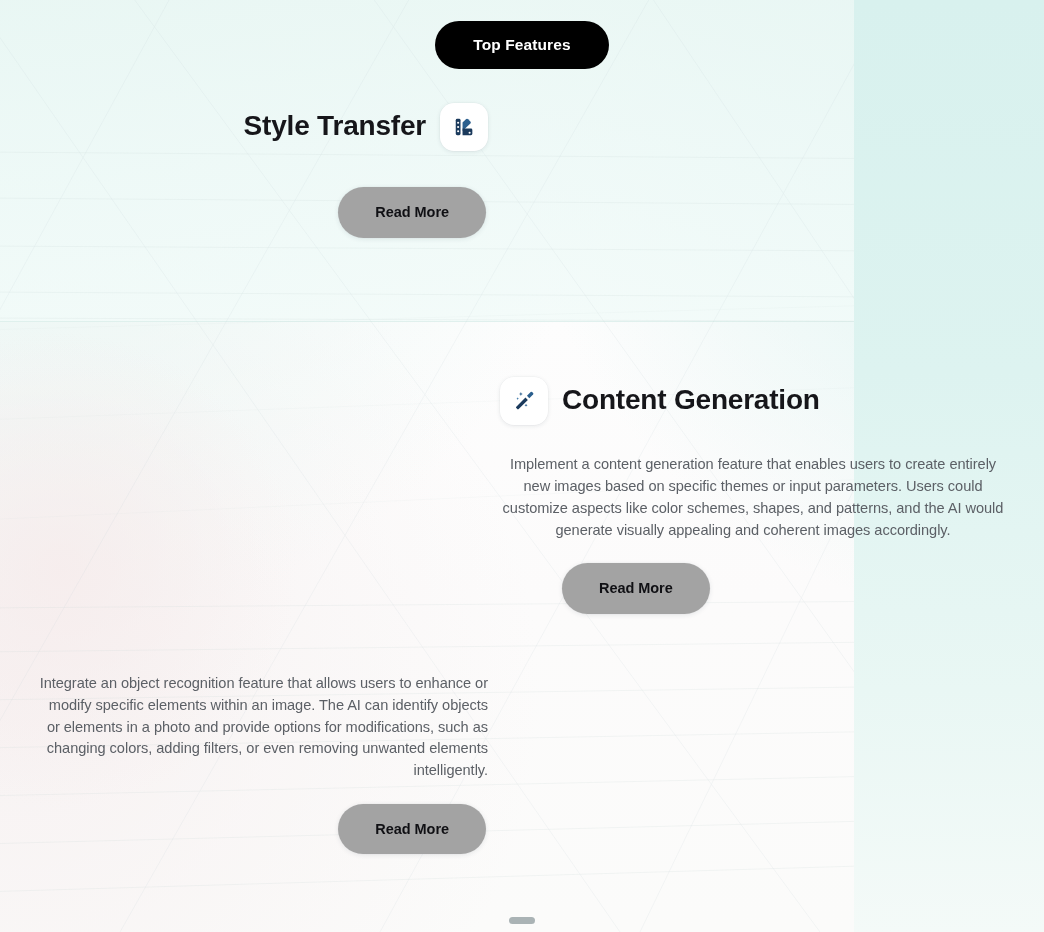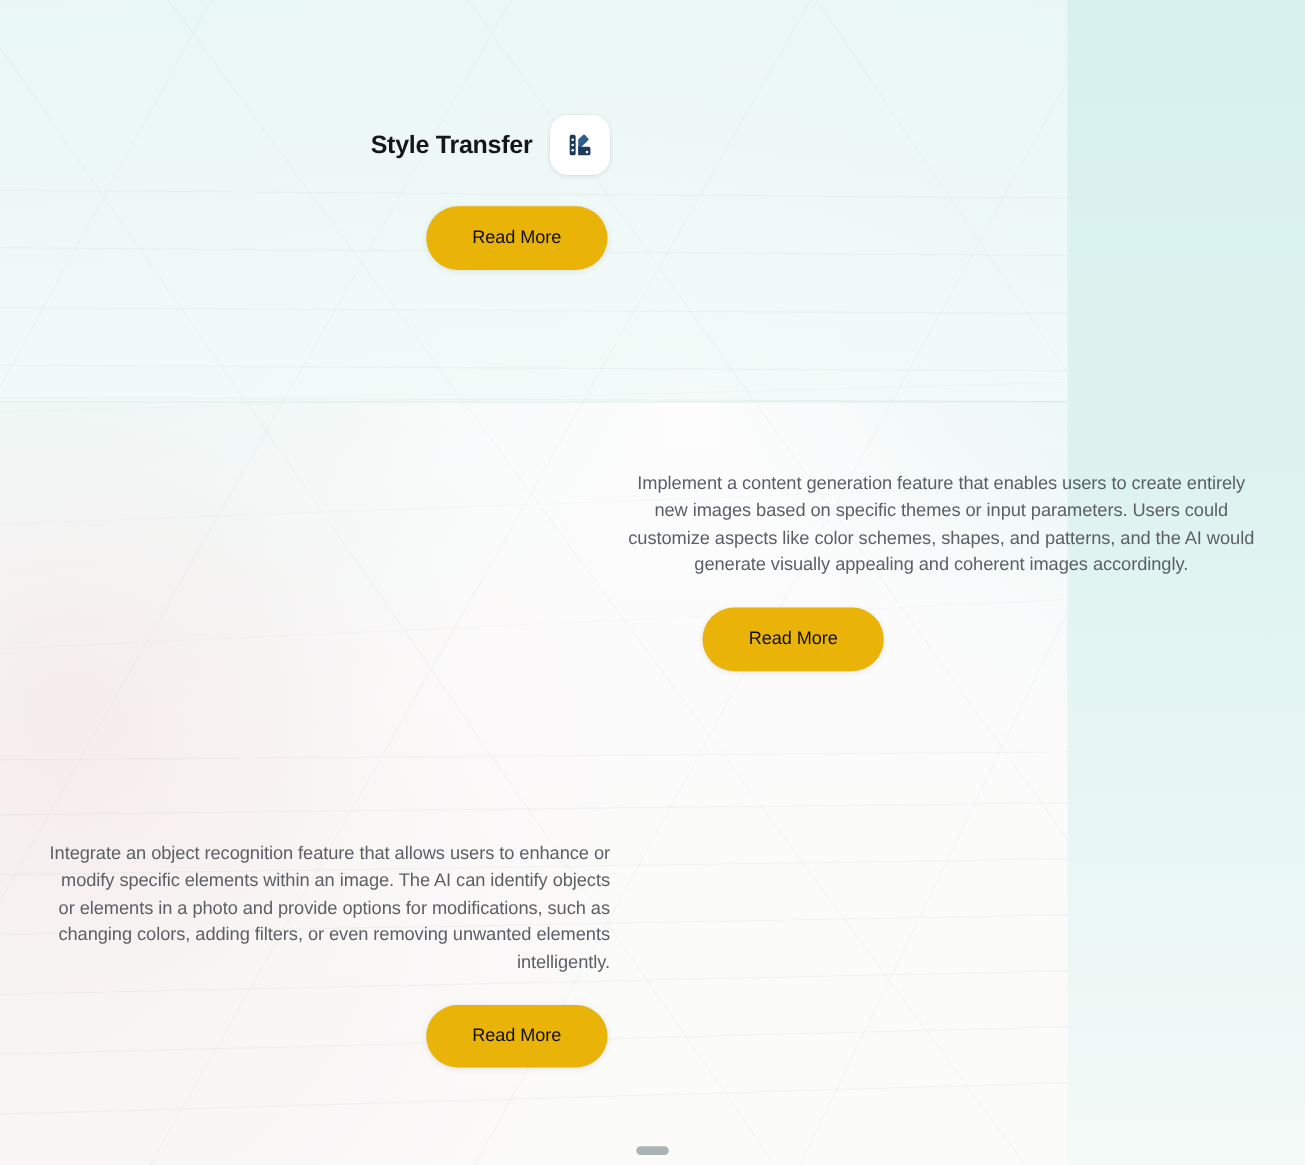--- a/index.html
+++ b/index.html
@@ -99,21 +99,21 @@
   }
   .feature .head {
     display: flex;
     align-items: center;
     gap: 14px;
   }
   .feature.right-align .head { justify-content: flex-end; }
   .feature.left-align  .head { justify-content: flex-start; }
 
   .title {
-    font-size: 20px;
+    font-size: 28px;
     font-weight: 700;
     color: #16161a;
     letter-spacing: -.2px;
     line-height: 1.1;
     white-space: nowrap;
   }
 
   .icon-tile {
     width: 48px;
     height: 48px;
@@ -135,27 +135,27 @@
     letter-spacing: -.05px;
   }
   .feature.right-align .desc { text-align: right; }
   .feature.left-align  .desc { text-align: center; }
 
   .btn-row { margin-top: 22px; display: flex; }
   .feature.right-align .btn-row { justify-content: center; }
   .feature.left-align  .btn-row { justify-content: flex-start; }
 
   .read-more {
-    background: #eab308;
+    background: #a3a3a3;
     color: #101014;
     border: none;
     border-radius: 999px;
     padding: 18px 37px;
     font-size: 14.5px;
-    font-weight: 400;
+    font-weight: 700;
     font-family: "Liberation Sans", sans-serif;
     letter-spacing: -.05px;
     line-height: 1;
     box-shadow: 0 1px 5px rgba(30,50,70,.10), 0 0 0 .5px rgba(0,0,0,.025);
     cursor: pointer;
   }
 
   
   #feature-1 { left: 36px; top: 88px; width: 452px; }
   #feature-2 { left: 500px; top: 362px; width: 506px; }
@@ -222,20 +222,23 @@
       <path d="M-20 420 L1064 380"></path>
       <path d="M-20 520 L1064 470"></path>
     </g>
   </svg>
 
   <div class="bg-right-panel"></div>
 </div>
 
 <div id="page">
 
+  <div class="badge-wrap">
+    <div class="badge">Top Features</div>
+  </div>
 
   <section class="feature right-align" id="feature-1">
     <div class="head">
       <h2 class="title">Style Transfer</h2>
       <div class="icon-tile">
         <svg width="22" height="22" viewBox="0 0 24 24" fill="none">
           <rect x="3" y="3" width="5.2" height="18" rx="1.6" fill="#1b3a5c"></rect>
           <circle cx="5.6" cy="7.4" r="1.15" fill="#ffffff"></circle>
           <circle cx="5.6" cy="12" r="1.15" fill="#ffffff"></circle>
           <circle cx="5.6" cy="16.6" r="1.15" fill="#ffffff"></circle>
@@ -244,20 +247,32 @@
           <circle cx="18.1" cy="18.2" r="1.15" fill="#ffffff"></circle>
         </svg>
       </div>
     </div>
     <div class="btn-row">
       <button class="read-more">Read More</button>
     </div>
   </section>
 
   <section class="feature left-align" id="feature-2">
+    <div class="head">
+      <div class="icon-tile">
+        <svg width="22" height="22" viewBox="0 0 24 24" fill="none">
+          <path d="M3.6 20.4 L13.6 10.4 l2.6 2.6 L6.2 23 a1.1 1.1 0 0 1 -1.55 0 l-1.05 -1.05 a1.1 1.1 0 0 1 0 -1.55 Z" fill="#1b3a5c" transform="translate(0,-2.2)"></path>
+          <path d="M15.2 6.4 L19.3 2.3 a1.1 1.1 0 0 1 1.55 0 l1.05 1.05 a1.1 1.1 0 0 1 0 1.55 L17.8 9 Z" fill="#2b5f8e"></path>
+          <path d="M8.6 2.2 l.62 1.5 1.5 .62 -1.5 .62 -.62 1.5 -.62 -1.5 -1.5 -.62 1.5 -.62 Z" fill="#2b5f8e"></path>
+          <path d="M14.2 14.9 l.5 1.2 1.2 .5 -1.2 .5 -.5 1.2 -.5 -1.2 -1.2 -.5 1.2 -.5 Z" fill="#2b5f8e"></path>
+          <path d="M5.1 8.0 l.42 1.02 1.02 .42 -1.02 .42 -.42 1.02 -.42 -1.02 -1.02 -.42 1.02 -.42 Z" fill="#3b76a8"></path>
+        </svg>
+      </div>
+      <h2 class="title">Content Generation</h2>
+    </div>
     <p class="desc">Implement a content generation feature that enables users to create entirely new images based on specific themes or input parameters. Users could customize aspects like color schemes, shapes, and patterns, and the AI would generate visually appealing and coherent images accordingly.</p>
     <div class="btn-row">
       <button class="read-more">Read More</button>
     </div>
   </section>
 
   <section class="feature right-align" id="feature-3">
     <p class="desc">Integrate an object recognition feature that allows users to enhance or modify specific elements within an image. The AI can identify objects or elements in a photo and provide options for modifications, such as changing colors, adding filters, or even removing unwanted elements intelligently.</p>
     <div class="btn-row">
       <button class="read-more">Read More</button>

